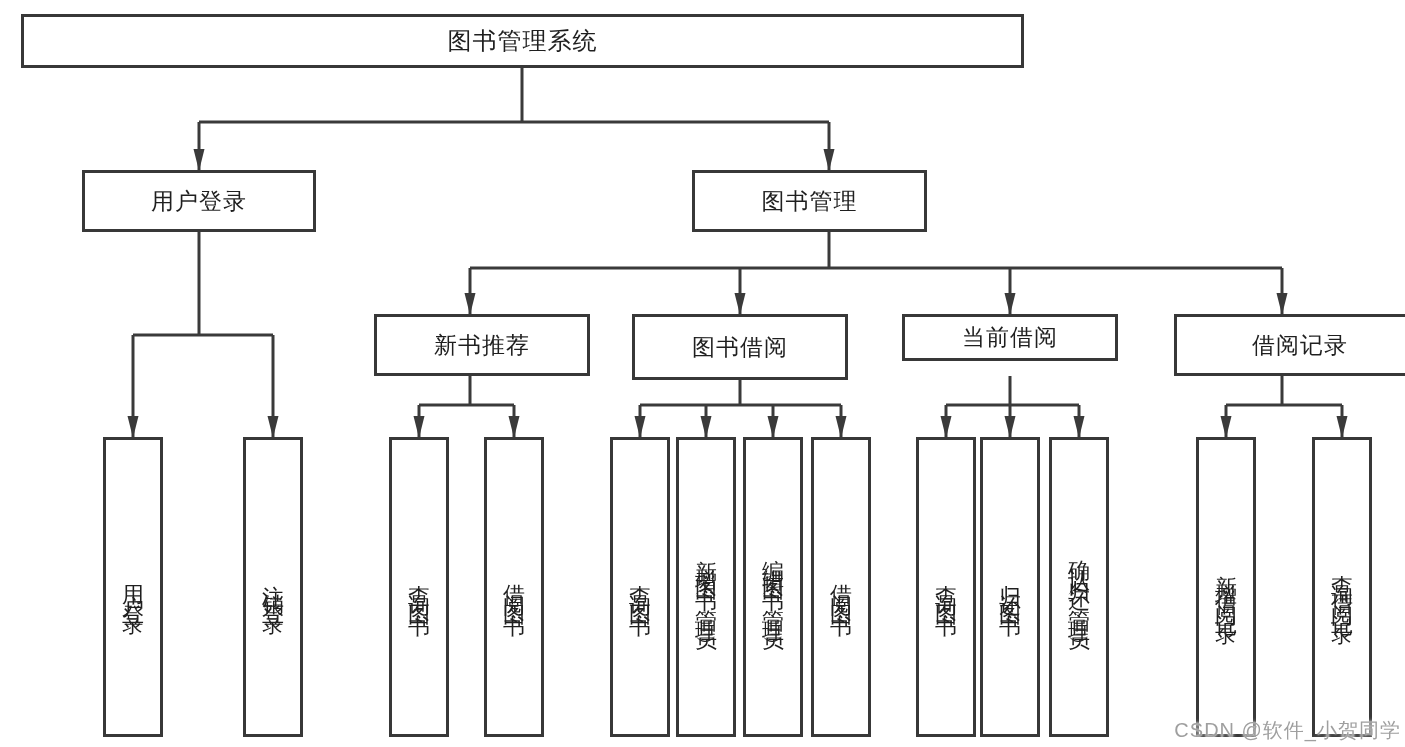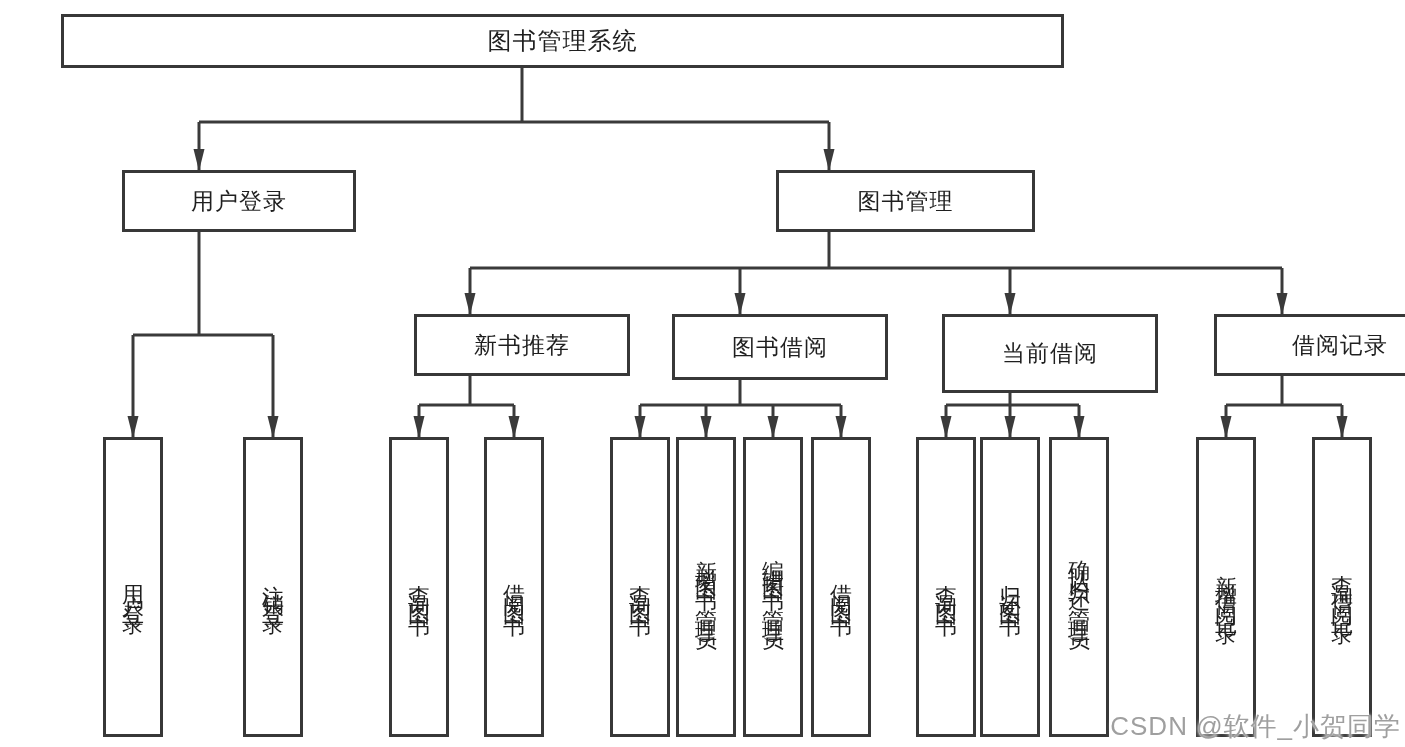--- a/index.html
+++ b/index.html
@@ -14,33 +14,33 @@
   .node{
     position:absolute;
     box-sizing:border-box;
     background:#ffffff;
     border:3px solid #383838;
     color:#1f1f1f;
     display:flex;align-items:center;justify-content:center;
     text-align:center;
     z-index:2;
   }
-  .h{font-size:23px;letter-spacing:1px;margin-left:40px;}
+  .h{font-size:23px;letter-spacing:1px;}
   .root{font-size:24px;}
   .v{
     writing-mode:vertical-rl;
     text-orientation:mixed;
     font-size:22px;
     letter-spacing:10px;
     line-height:1;
   }
   .watermark{
     position:absolute;
     right:4px;bottom:3px;
-    font-size:26px;
+    font-size:20px;
     color:#9f9f9f;
     letter-spacing:1px;
     text-shadow:0 0 2px #ffffff,0 0 4px #ffffff;
     z-index:3;
     white-space:nowrap;
   }
 </style>
 </head>
 <body>
 
@@ -85,25 +85,25 @@
 
       <path d="M1282,376 V405 M1226,405 H1342"></path>
       <path d="M1226,405 V438" marker-end="url(#arrow)"></path>
       <path d="M1342,405 V438" marker-end="url(#arrow)"></path>
     </g>
   </svg>
 
   <div class="node h root" style="left:21px;top:14px;width:1003px;height:54px">图书管理系统</div>
 
   <div class="node h" style="left:82px;top:170px;width:234px;height:62px">用户登录</div>
-  <div class="node h" style="left:736px;top:170px;width:259px;height:62px">图书管理</div>
+  <div class="node h" style="left:692px;top:170px;width:235px;height:62px">图书管理</div>
 
   <div class="node h" style="left:374px;top:314px;width:216px;height:62px">新书推荐</div>
   <div class="node h" style="left:632px;top:314px;width:216px;height:66px">图书借阅</div>
-  <div class="node h" style="left:902px;top:314px;width:216px;height:79px">当前借阅</div>
+  <div class="node h" style="left:902px;top:314px;width:216px;height:47px">当前借阅</div>
   <div class="node h" style="left:1174px;top:314px;width:252px;height:62px">借阅记录</div>
 
   <div class="node v" style="left:103px;top:437px;width:60px;height:300px">用户登录</div>
   <div class="node v" style="left:243px;top:437px;width:60px;height:300px">注销登录</div>
 
   <div class="node v" style="left:389px;top:437px;width:60px;height:300px">查询图书</div>
   <div class="node v" style="left:484px;top:437px;width:60px;height:300px">借阅图书</div>
 
   <div class="node v" style="left:610px;top:437px;width:60px;height:300px">查询图书</div>
   <div class="node v" style="left:676px;top:437px;width:60px;height:300px">新增图书（管理员）</div>

